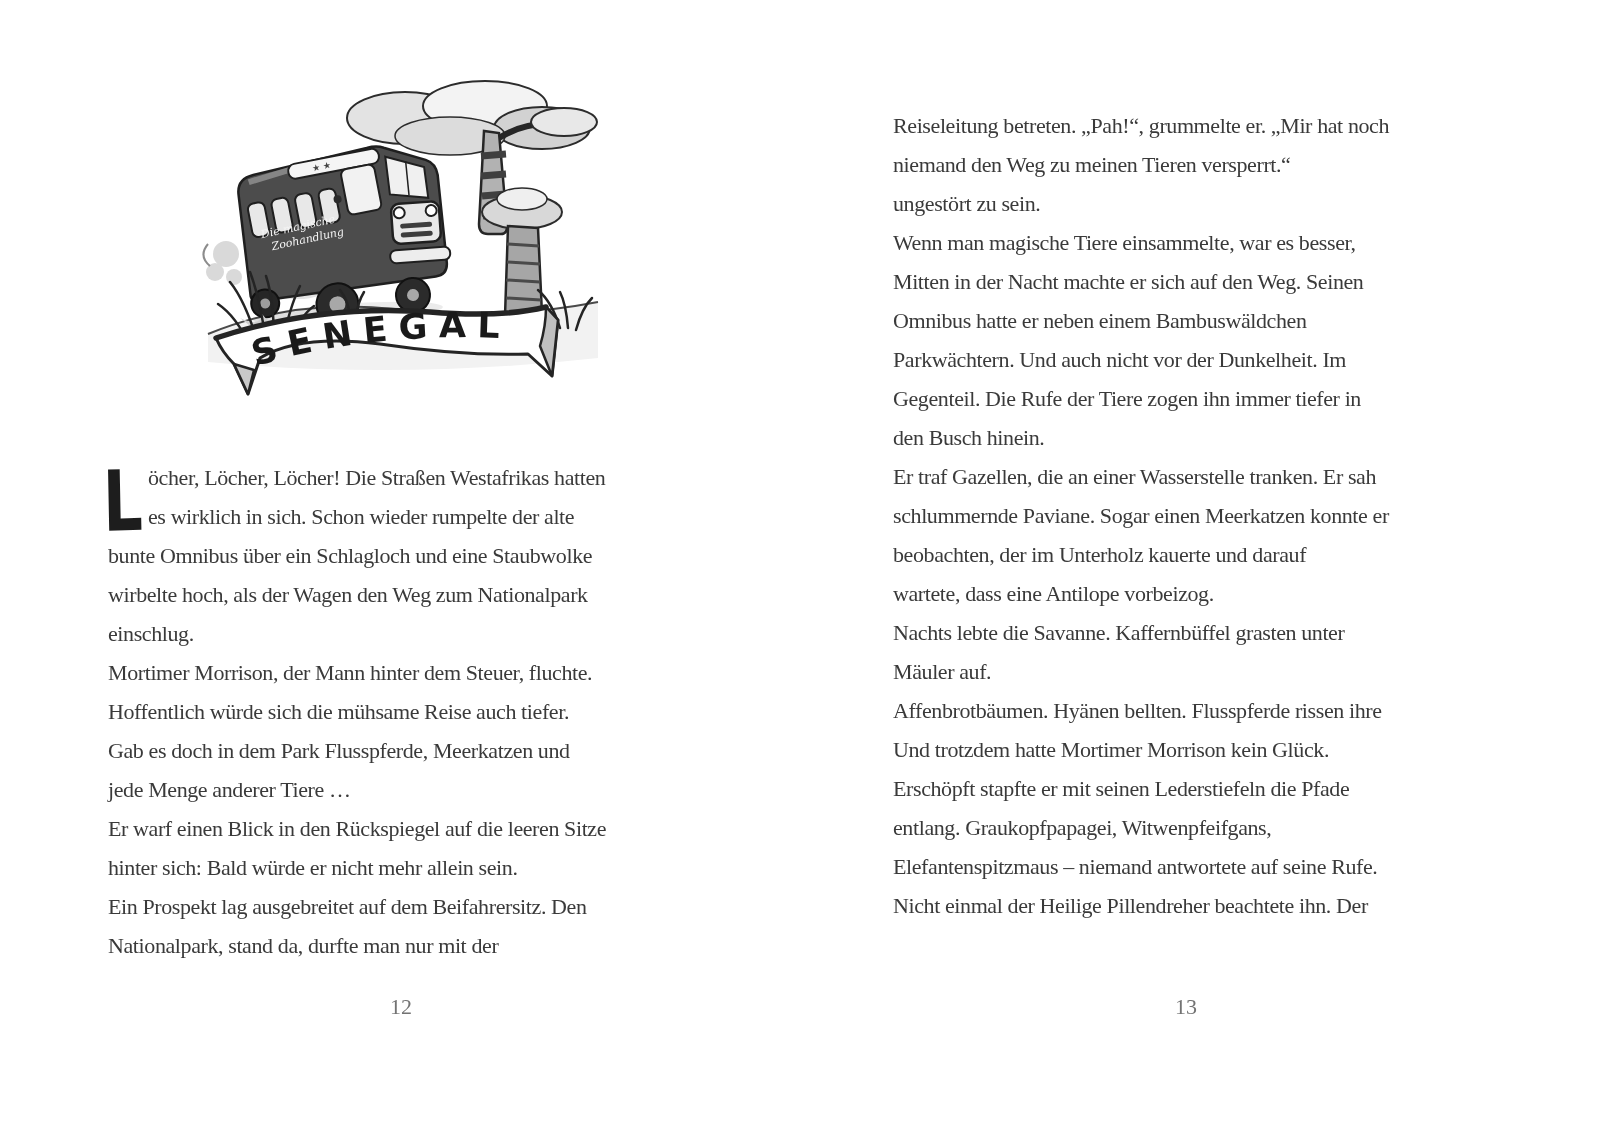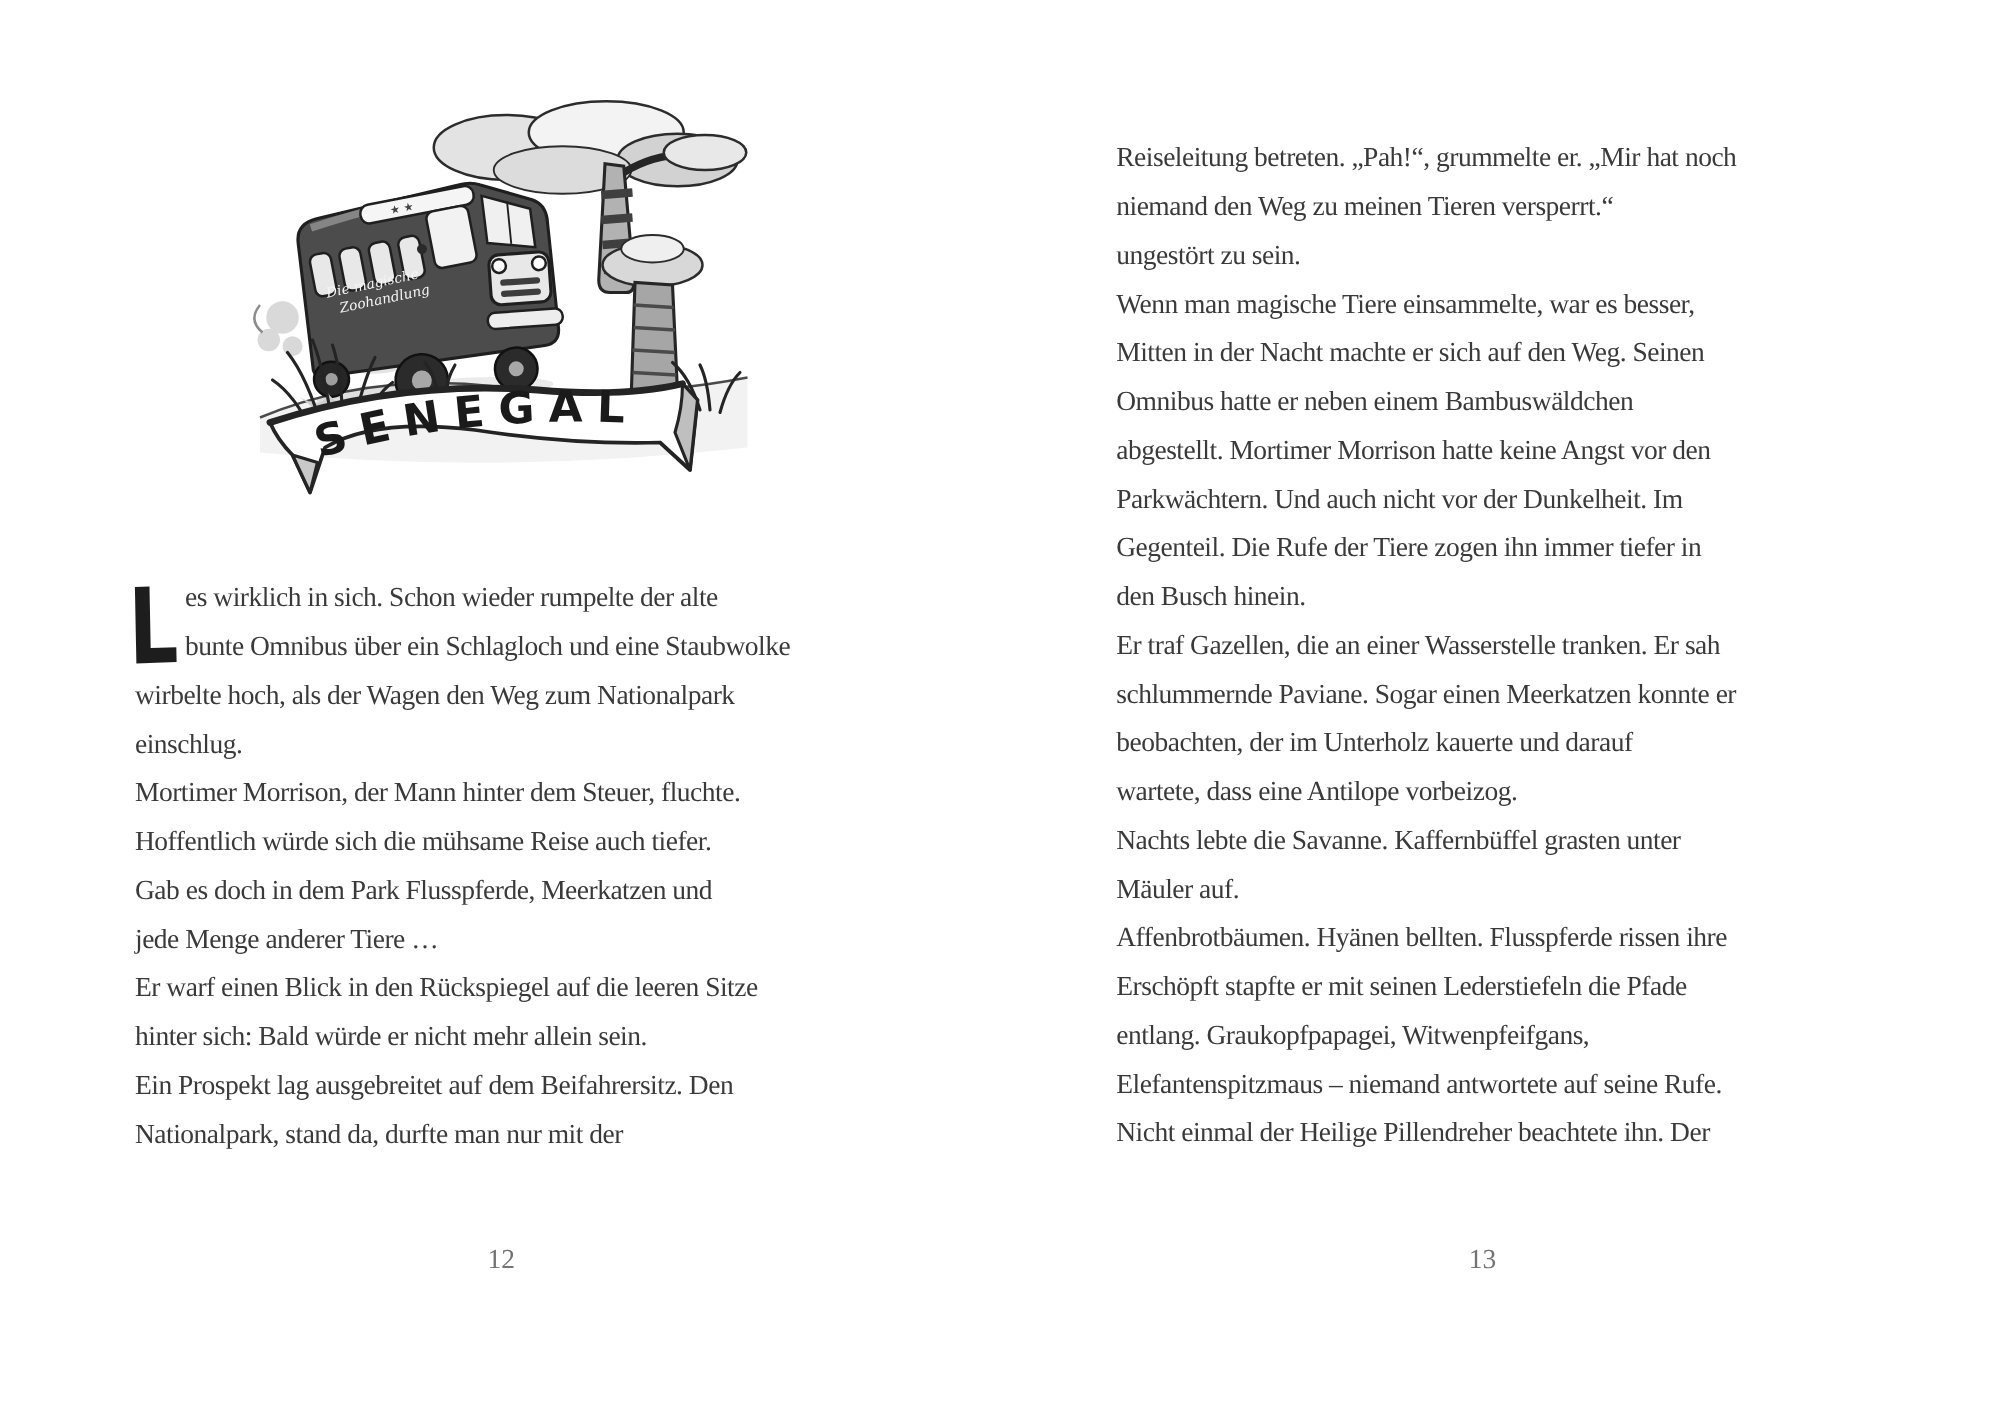--- a/index.html
+++ b/index.html
@@ -149,20 +149,21 @@
       <path id="senegal-curve" d="M 50 292 Q 175 252 335 264" fill="none"></path>
       <text class="banner-text">
         <textPath href="#senegal-curve" startOffset="6">SENEGAL</textPath>
       </text>
     </g>
   </svg>
 
   <div class="textblock left-block">
     <span class="dropcap">L</span>
     <div class="lines">
+        <div class="line">öcher, Löcher, Löcher! Die Straßen Westafrikas hatten</div>
         <div class="line">es wirklich in sich. Schon wieder rumpelte der alte</div>
         <div class="line">bunte Omnibus über ein Schlagloch und eine Staubwolke</div>
         <div class="line">wirbelte hoch, als der Wagen den Weg zum Nationalpark</div>
         <div class="line">einschlug.</div>
         <div class="line">Mortimer Morrison, der Mann hinter dem Steuer, fluchte.</div>
         <div class="line">Hoffentlich würde sich die mühsame Reise auch tiefer.</div>
         <div class="line">Gab es doch in dem Park Flusspferde, Meerkatzen und</div>
         <div class="line">jede Menge anderer Tiere …</div>
         <div class="line">Er warf einen Blick in den Rückspiegel auf die leeren Sitze</div>
         <div class="line">hinter sich: Bald würde er nicht mehr allein sein.</div>
@@ -173,31 +174,31 @@
   <div class="pagenum pagenum-left">12</div>
 
   <div class="textblock right-block">
     <div class="lines">
         <div class="line">Reiseleitung betreten. „Pah!“, grummelte er. „Mir hat noch</div>
         <div class="line">niemand den Weg zu meinen Tieren versperrt.“</div>
         <div class="line">ungestört zu sein.</div>
         <div class="line">Wenn man magische Tiere einsammelte, war es besser,</div>
         <div class="line">Mitten in der Nacht machte er sich auf den Weg. Seinen</div>
         <div class="line">Omnibus hatte er neben einem Bambuswäldchen</div>
-        <div class="line">abgestellt. Mortimer Morrison hatte keine Angst vor den</div>
         <div class="line">Parkwächtern. Und auch nicht vor der Dunkelheit. Im</div>
         <div class="line">Gegenteil. Die Rufe der Tiere zogen ihn immer tiefer in</div>
         <div class="line">den Busch hinein.</div>
         <div class="line">Er traf Gazellen, die an einer Wasserstelle tranken. Er sah</div>
         <div class="line">schlummernde Paviane. Sogar einen Meerkatzen konnte er</div>
         <div class="line">beobachten, der im Unterholz kauerte und darauf</div>
         <div class="line">wartete, dass eine Antilope vorbeizog.</div>
         <div class="line">Nachts lebte die Savanne. Kaffernbüffel grasten unter</div>
         <div class="line">Mäuler auf.</div>
         <div class="line">Affenbrotbäumen. Hyänen bellten. Flusspferde rissen ihre</div>
+        <div class="line">Und trotzdem hatte Mortimer Morrison kein Glück.</div>
         <div class="line">Erschöpft stapfte er mit seinen Lederstiefeln die Pfade</div>
         <div class="line">entlang. Graukopfpapagei, Witwenpfeifgans,</div>
         <div class="line">Elefantenspitzmaus – niemand antwortete auf seine Rufe.</div>
         <div class="line">Nicht einmal der Heilige Pillendreher beachtete ihn. Der</div>
       </div>
   </div>
   <div class="pagenum pagenum-right">13</div>
 
 </div>
 

